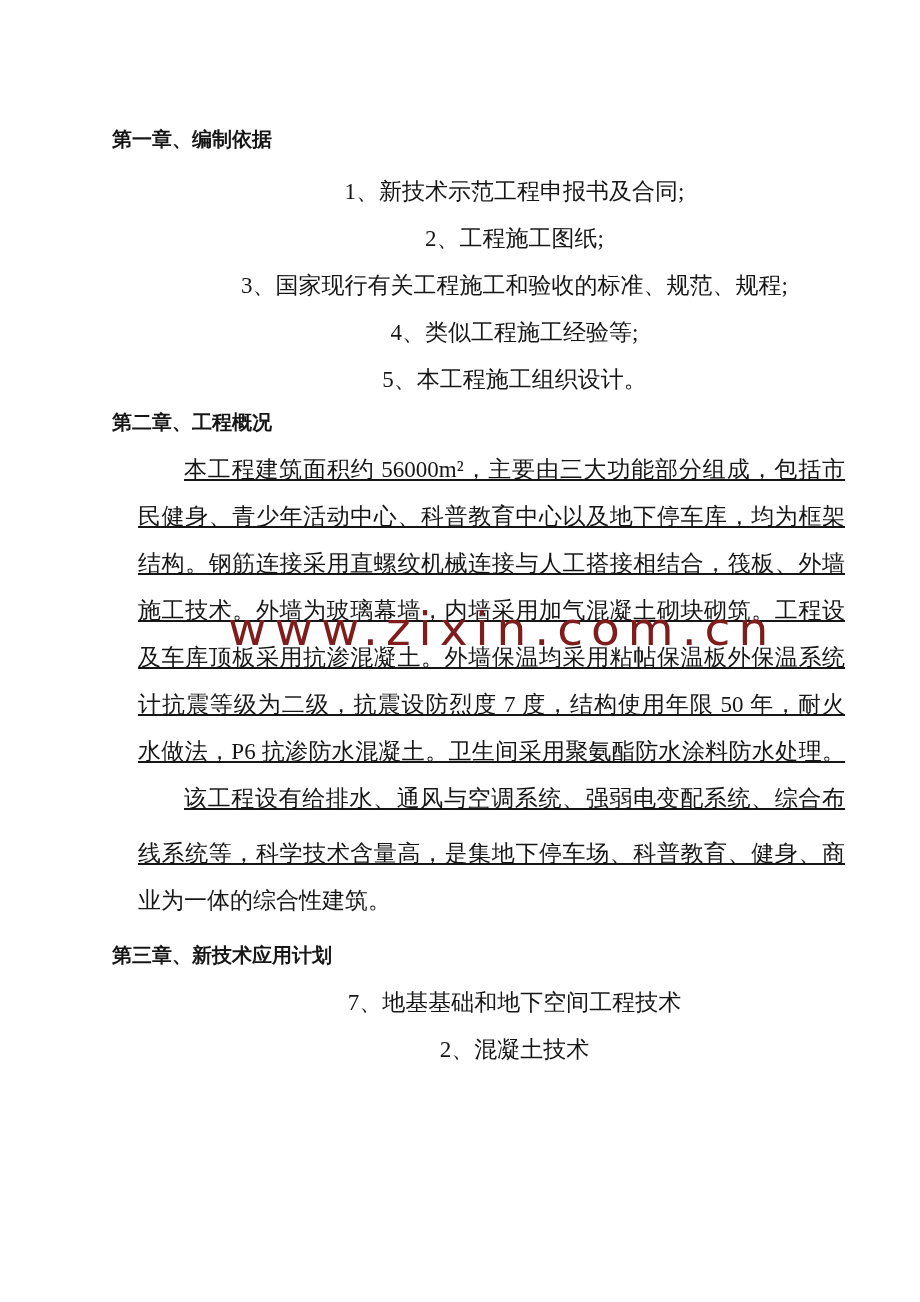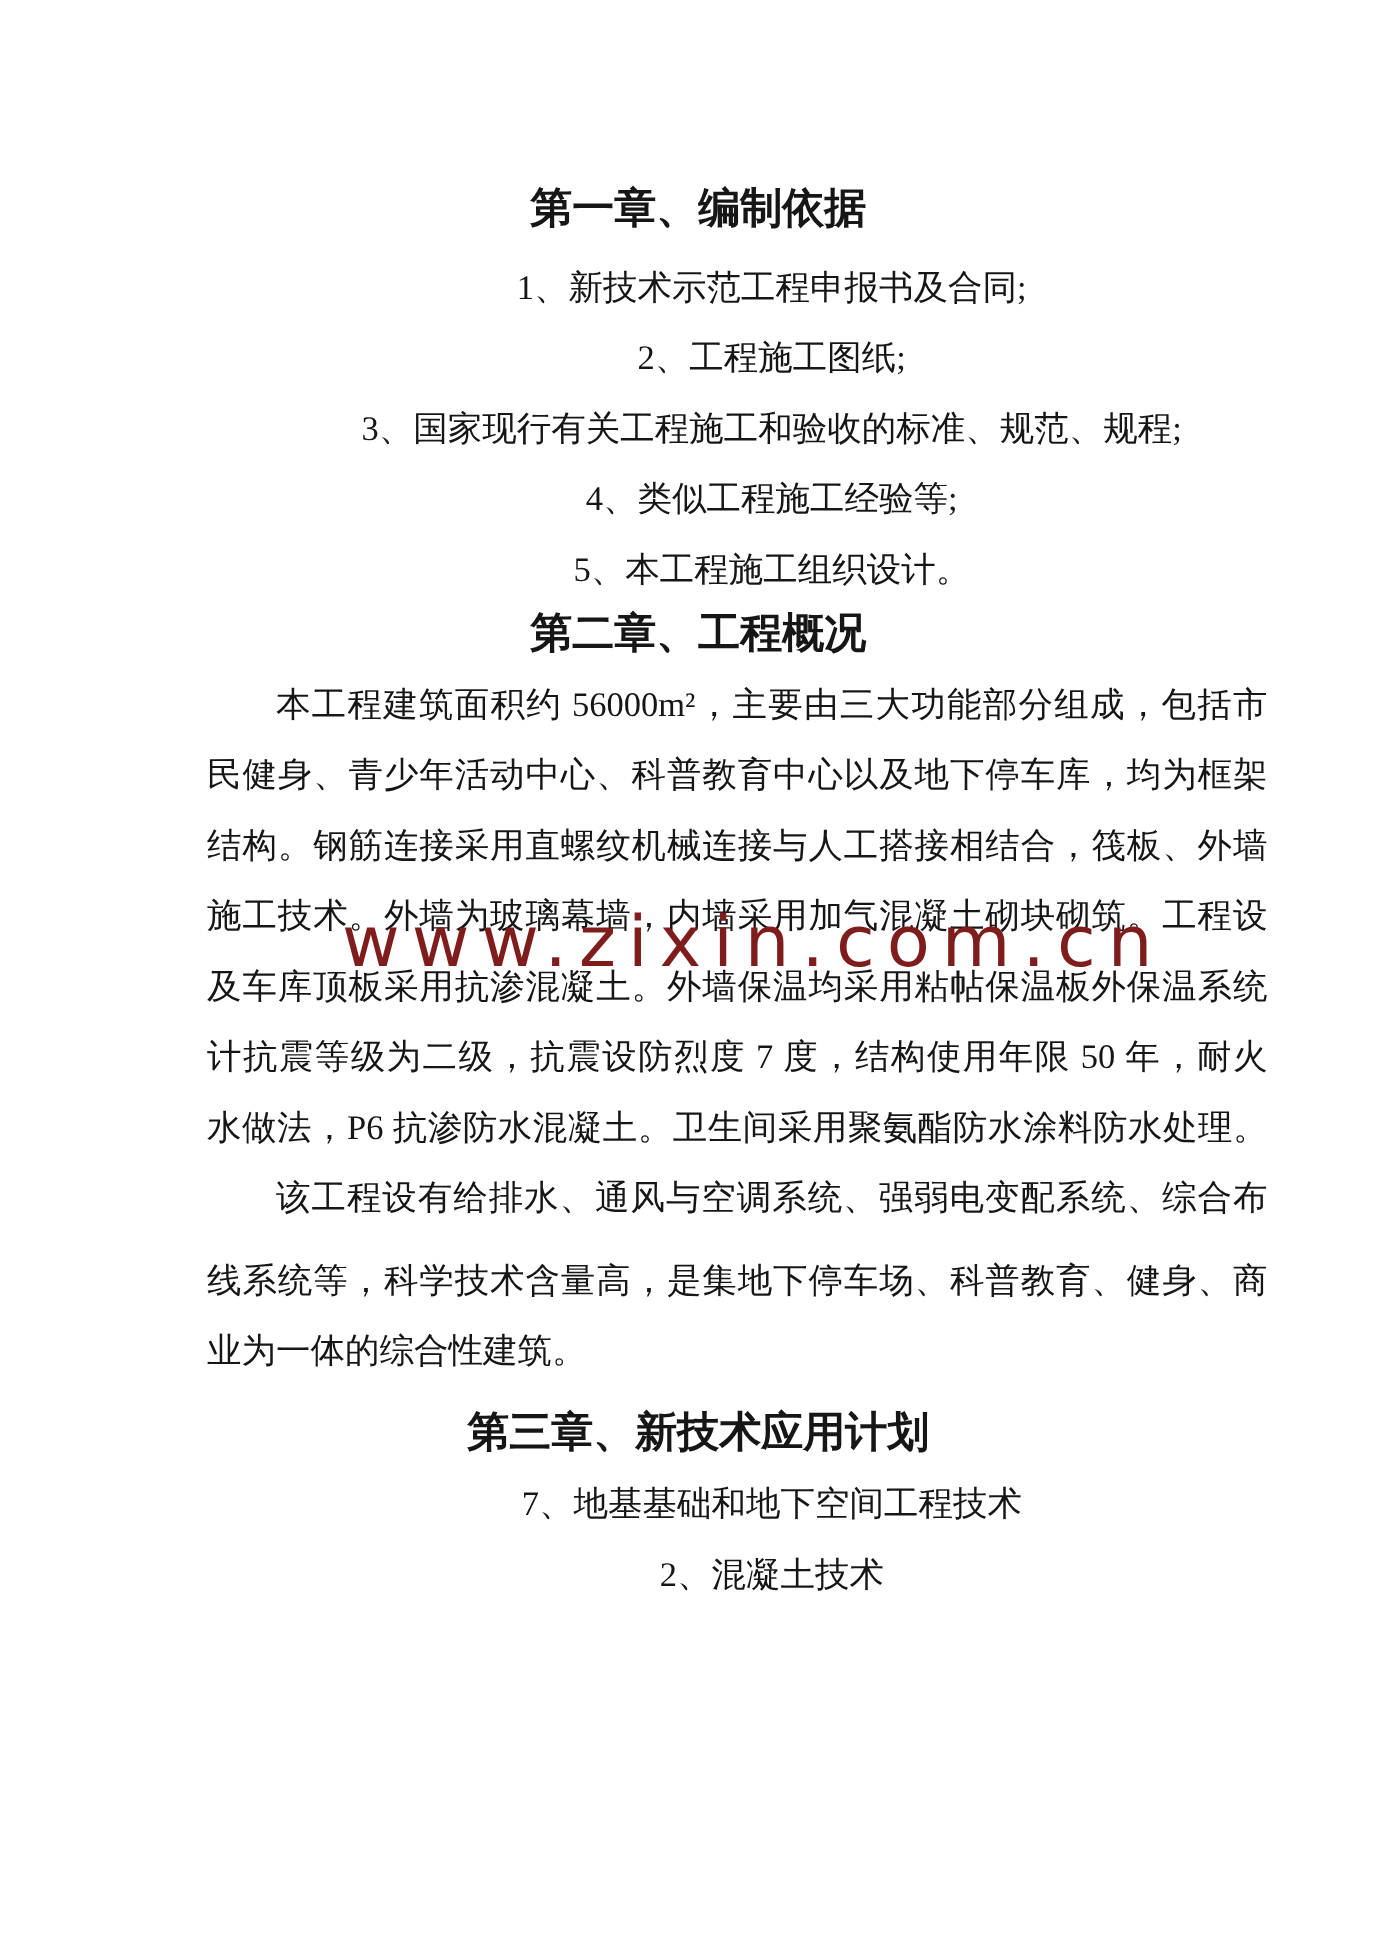--- a/index.html
+++ b/index.html
@@ -30,41 +30,41 @@
     user-select: none;
   }
   .content {
     position: absolute;
     left: 138px;
     top: 116px;
     width: 707px;
     z-index: 1;
   }
   .chapter-title {
-    font-size: 28px;
+    font-size: 20px;
     line-height: 47px;
     height: 47px;
     font-weight: bold;
-    text-align: center;
     position: relative;
     left: -26px;
     white-space: nowrap;
   }
   .line {
     font-size: 23px;
     line-height: 47px;
     height: 47px;
     white-space: nowrap;
   }
   .jline {
     font-size: 23px;
     line-height: 47px;
     height: 47px;
     text-align: justify;
     text-align-last: justify;
+    text-decoration: underline;
   }
   .indent { padding-left: 46px; text-align: center; }
   .mt5  { margin-top: 5px; }
   .mtm4 { margin-top: -4px; }
   .mt8  { margin-top: 8px; }
 </style>
 </head>
 <body>
 
 <div class="page">

